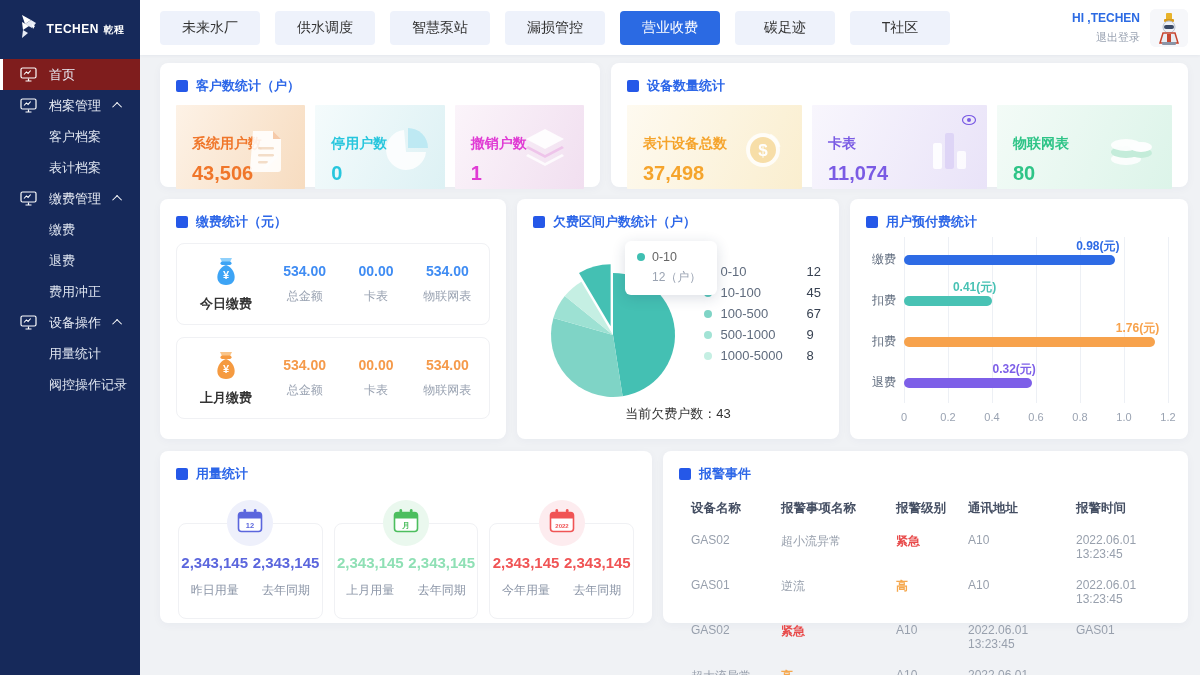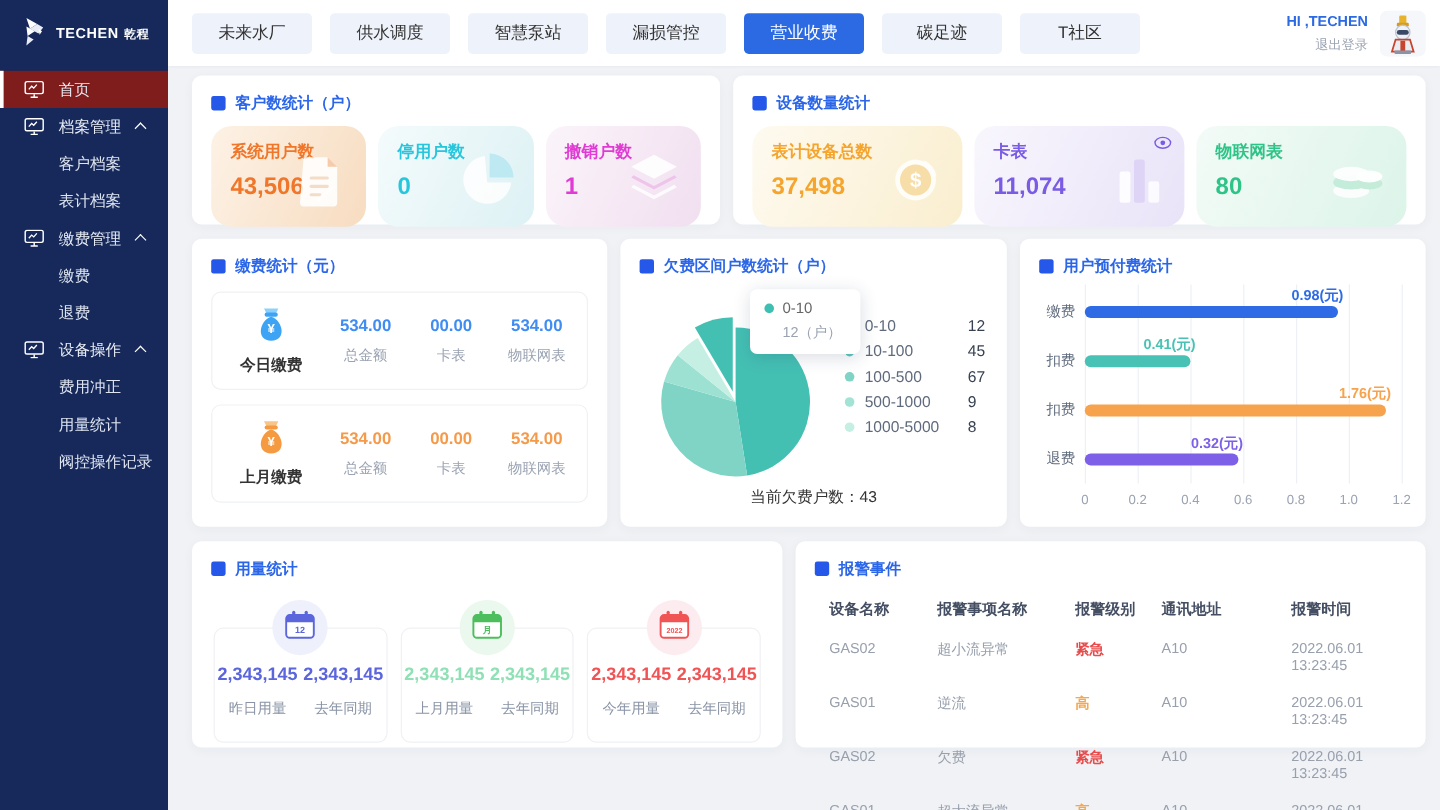--- a/index.html
+++ b/index.html
@@ -34,21 +34,21 @@
   
   .main { position:absolute; left:140px; top:55px; width:1060px; height:620px; background:#f0f2f5; padding:8px 12px 0 20px; }
   .row { display:flex; gap:11px; }
   .row + .row { margin-top:12px; }
   .card { background:#fff; border-radius:8px; box-shadow:0 2px 10px rgba(30,50,90,.04); padding:14px 16px; position:relative; }
   .card-title { display:flex; align-items:center; font-size:13px; font-weight:bold; color:#2c66e8; }
   .t-sq { width:12px; height:12px; background:#2558e8; border-radius:2px; margin-right:8px; }
 
   
   .tiles { display:flex; gap:10px; margin-top:10px; }
-  .tile { flex:1; height:84px; border-radius:17px; padding:13px 16px; position:relative; overflow:hidden; cursor:pointer; }
+  .tile { flex:1; height:84px; border-radius:1px; padding:30px 16px; position:relative; overflow:hidden; cursor:pointer; }
   .tile-label { font-size:14px; font-weight:bold; }
   .tile-value { font-size:20px; font-weight:bold; margin-top:9px; }
   .tile-icon { position:absolute; right:16px; top:22px; opacity:.95; }
   .tile-eye { position:absolute; right:10px; top:7px; }
 
   
   .pay-panel { border:1px solid #f0f1f4; border-radius:8px; height:82px; display:flex; align-items:center; margin-top:12px; padding:0 6px; }
   .pay-left { width:86px; text-align:center; }
   .pay-left .pay-name { font-size:13px; color:#333; font-weight:bold; margin-top:3px; }
   .pay-col { flex:1; text-align:center; }
@@ -153,33 +153,33 @@
           </span>
           <span>缴费管理</span>
           <span class="chev"></span>
         </div>
         <div class="menu-item child">
           <span>缴费</span>
         </div>
         <div class="menu-item child">
           <span>退费</span>
         </div>
+        <div class="menu-item child">
+          <span>费用冲正</span>
+        </div>
         <div class="menu-item">
           <span class="mi-icon">
             <svg width="17" height="15" viewBox="0 0 17 15">
               <rect x="1" y="1" width="15" height="10" rx="1.5" fill="none" stroke="#fff" stroke-width="1.2"></rect>
               <path d="M4 7.5l2.4-2.6 1.7 1.5 2.6-2.9" fill="none" stroke="#fff" stroke-width="1.1"></path>
               <path d="M5.5 14h6M8.5 11.5V14" stroke="#fff" stroke-width="1.2"></path>
             </svg>
           </span>
           <span>设备操作</span>
           <span class="chev"></span>
-        </div>
-        <div class="menu-item child">
-          <span>费用冲正</span>
         </div>
         <div class="menu-item child">
           <span>用量统计</span>
         </div>
         <div class="menu-item child">
           <span>阀控操作记录</span>
         </div>
       </nav>
   </aside>
 
@@ -548,21 +548,20 @@
             <div class="td">超小流异常</div>
             <div class="td level" style="color: rgb(232, 75, 75);">紧急</div>
             <div class="td">A10</div>
             <div class="td">2022.06.01 13:23:45</div>
             <div class="td">GAS01</div>
             <div class="td">逆流</div>
             <div class="td level" style="color: rgb(245, 168, 78);">高</div>
             <div class="td">A10</div>
             <div class="td">2022.06.01 13:23:45</div>
             <div class="td">GAS02</div>
-            <div class="td">欠费</div>
             <div class="td level" style="color: rgb(232, 75, 75);">紧急</div>
             <div class="td">A10</div>
             <div class="td">2022.06.01 13:23:45</div>
             <div class="td">GAS01</div>
             <div class="td">超大流异常</div>
             <div class="td level" style="color: rgb(245, 168, 78);">高</div>
             <div class="td">A10</div>
             <div class="td">2022.06.01 13:23:45</div>
           </div>
       </section>

